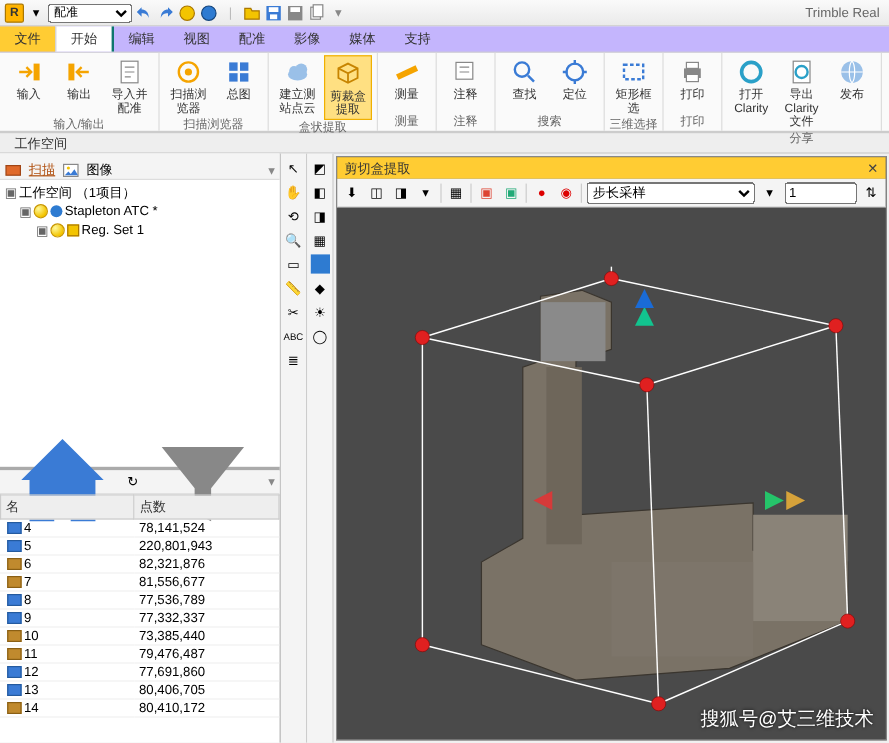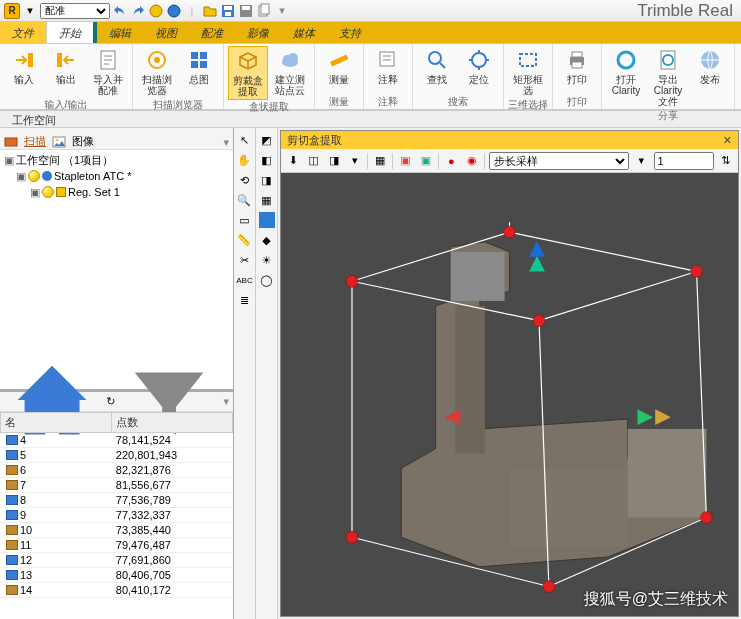--- a/index.html
+++ b/index.html
@@ -3,28 +3,28 @@
 <meta charset="utf-8">
 <style>
 * { box-sizing: border-box; margin: 0; padding: 0; font-family: "Microsoft YaHei", Arial, sans-serif; font-size: 11px; }
 body { width: 741px; height: 619px; background: #f0f0f0; overflow: hidden; position: relative; }
 
 
 .titlebar { height: 22px; background: linear-gradient(#fafafa,#eaeaea); display: flex; align-items: center; padding: 0 4px; border-bottom: 1px solid #ccc; }
 .titlebar .qat { display: flex; gap: 2px; align-items: center; }
 .titlebar .qat select { font-size: 10px; height: 16px; width: 70px; }
 .titlebar .qat-icon { width: 16px; height: 16px; display: inline-flex; align-items: center; justify-content: center; }
-.titlebar .apptitle { margin-left: auto; color: #666; font-size: 17px; padding-right: 4px; }
+.titlebar .apptitle { margin-left: auto; color: #666; font-size: 11px; padding-right: 4px; }
 .app-icon { width: 16px; height: 16px; background: #ffb400; border: 1px solid #aa7700; border-radius: 2px; display:inline-flex; align-items:center; justify-content:center; color:#333; font-weight:bold; font-size:10px;}
 
 
-.menutabs { height: 22px; background: #eab308; display: flex; border-bottom: 1px solid #ccc; font-style: italic; }
+.menutabs { height: 22px; background: #c4b5fd; display: flex; border-bottom: 1px solid #ccc; }
 .menutabs .tab { padding: 0 12px; line-height: 22px; color: #333; }
 .menutabs .tab.file { background: #ffcc33; color: #333; }
-.menutabs .tab.active { background: #fff; border-left:1px solid #ccc; border-right:4px solid #0f766e; }
+.menutabs .tab.active { background: #fff; border-left:1px solid #ccc; border-right:2px solid #0f766e; }
 
 
 .ribbon { height: 66px; background: #fafafa; display: flex; border-bottom: 1px solid #ccc; position: relative; }
 .ribbon-group { display: flex; flex-direction: column; border-right: 1px solid #ddd; padding: 0 4px; }
 .ribbon-items { display: flex; flex: 1; align-items: flex-start; padding-top: 2px; gap: 2px; }
 .ribbon-label { text-align: center; color: #666; font-size: 10px; line-height: 14px; }
 .rbtn { display: flex; flex-direction: column; align-items: center; width: 40px; padding: 2px 2px; cursor: pointer; }
 .rbtn .ricon { width: 24px; height: 24px; display:flex; align-items:center; justify-content:center; }
 .rbtn .rlbl { font-size: 10px; text-align: center; color: #333; line-height: 11px; margin-top: 2px; }
 .rbtn.highlight { background: #ffe082; border: 1px solid #f0b000; }
@@ -196,38 +196,38 @@
               <rect x="13" y="13" width="7" height="7" fill="#3a7bd5"></rect>
             </svg>
           </div>
           <div class="rlbl">总图</div>
         </div>
       </div>
       <div class="ribbon-label">扫描浏览器</div>
     </div>
     <div class="ribbon-group">
       <div class="ribbon-items">
-        <div class="rbtn highlight">
-          <div class="ricon">
-            <svg viewBox="0 0 24 24">
-              <path d="M4 8l8-4 8 4v8l-8 4-8-4z" fill="none" stroke="#c78400" stroke-width="1.5"></path>
-              <path d="M4 8l8 4 8-4M12 12v8" stroke="#c78400" stroke-width="1.5" fill="none"></path>
-            </svg>
-          </div>
-          <div class="rlbl">剪裁盒提取</div>
-        </div>
         <div class="rbtn">
           <div class="ricon">
             <svg viewBox="0 0 24 24">
               <ellipse cx="12" cy="14" rx="8" ry="5" fill="#9ac0e8"></ellipse>
               <circle cx="9" cy="11" r="4" fill="#9ac0e8"></circle>
               <circle cx="15" cy="10" r="5" fill="#9ac0e8"></circle>
             </svg>
           </div>
           <div class="rlbl">建立测站点云</div>
+        </div>
+        <div class="rbtn highlight">
+          <div class="ricon">
+            <svg viewBox="0 0 24 24">
+              <path d="M4 8l8-4 8 4v8l-8 4-8-4z" fill="none" stroke="#c78400" stroke-width="1.5"></path>
+              <path d="M4 8l8 4 8-4M12 12v8" stroke="#c78400" stroke-width="1.5" fill="none"></path>
+            </svg>
+          </div>
+          <div class="rlbl">剪裁盒提取</div>
         </div>
       </div>
       <div class="ribbon-label">盒状提取</div>
     </div>
     <div class="ribbon-group">
       <div class="ribbon-items">
         <div class="rbtn">
           <div class="ricon">
             <svg viewBox="0 0 24 24">
               <rect x="3" y="10" width="18" height="5" fill="#f5a400" transform="rotate(-25 12 12)"></rect>

